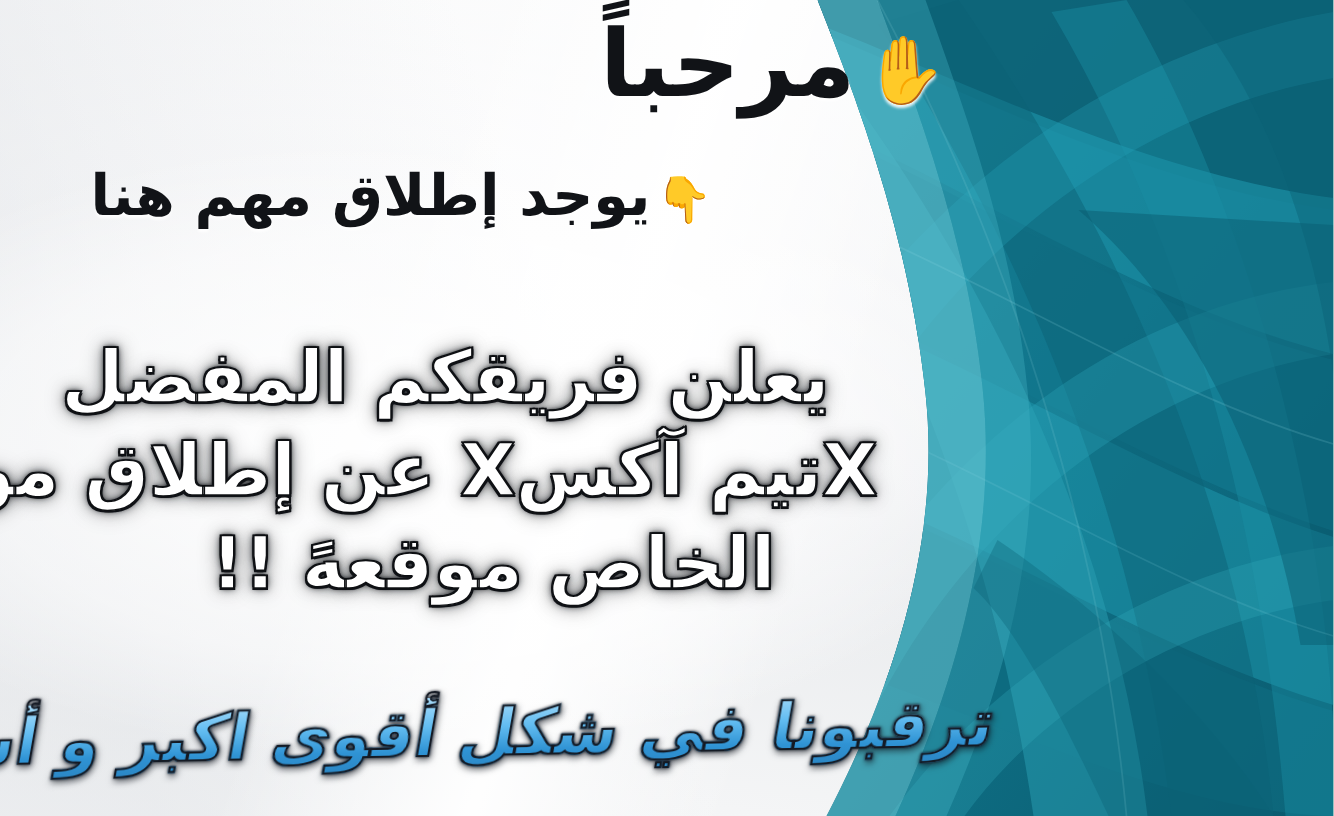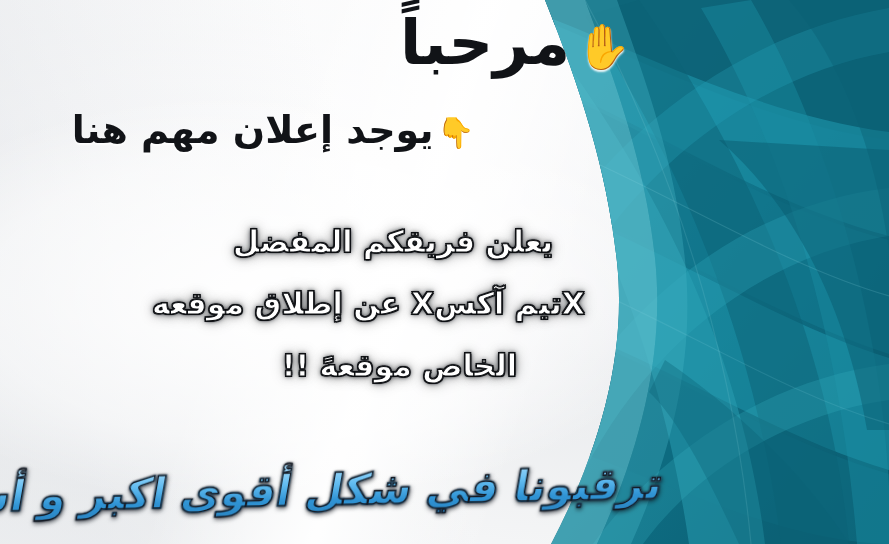--- a/index.html
+++ b/index.html
@@ -88,21 +88,21 @@
   .emoji {
     font-family: "DejaVu Sans", sans-serif;
     vertical-align: middle;
   }
   .head-1 .emoji { font-size: 44px; margin-left: 6px; }
   .head-2 .emoji { font-size: 30px; margin-left: 4px; }
 
   
   .body-line {
     font-weight: 700;
-    font-size: 30px;
+    font-size: 48px;
     color: #ffffff;
     -webkit-text-stroke: 1px #0d0f12;
     text-shadow:
       0 0 2px #101216,
       0 0 4px #15181d,
       1px 1px 0 #101216,
       -1px 1px 0 #101216,
       1px -1px 0 #101216,
       -1px -1px 0 #101216,
       0 0 9px rgba(10,12,15,0.55),
@@ -191,21 +191,21 @@
     </svg>
   </div>
 
   <div class="content">
 
     <div class="line head head-1">
       <span class="emoji">✋</span><span>مرحباً</span>
     </div>
 
     <div class="line head head-2">
-      <span class="emoji">👇</span><span>يوجد إعلان مهم هنا</span>
+      <span class="emoji">👇</span><span>يوجد إطلاق مهم هنا</span>
     </div>
 
     <div class="line body-line body-1">يعلن فريقكم المفضل</div>
     <div class="line body-line body-2">Xتيم آكسX عن إطلاق موقعه</div>
     <div class="line body-line body-3">الخاص موقعهً !!</div>
 
     <div class="tagline-wrap">
       <div class="tagline">ترقبونا في شكل أقوى اكبر و أسرع !</div>
     </div>
 

